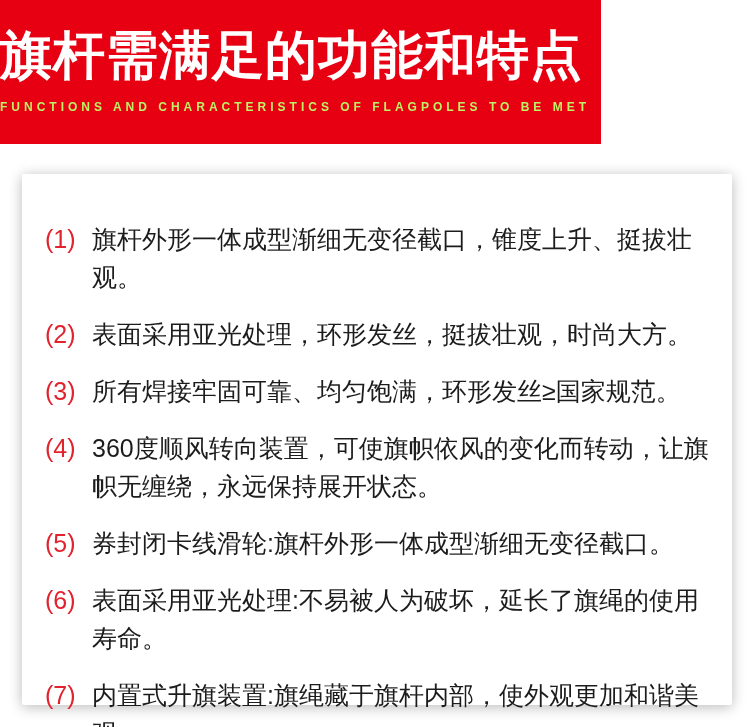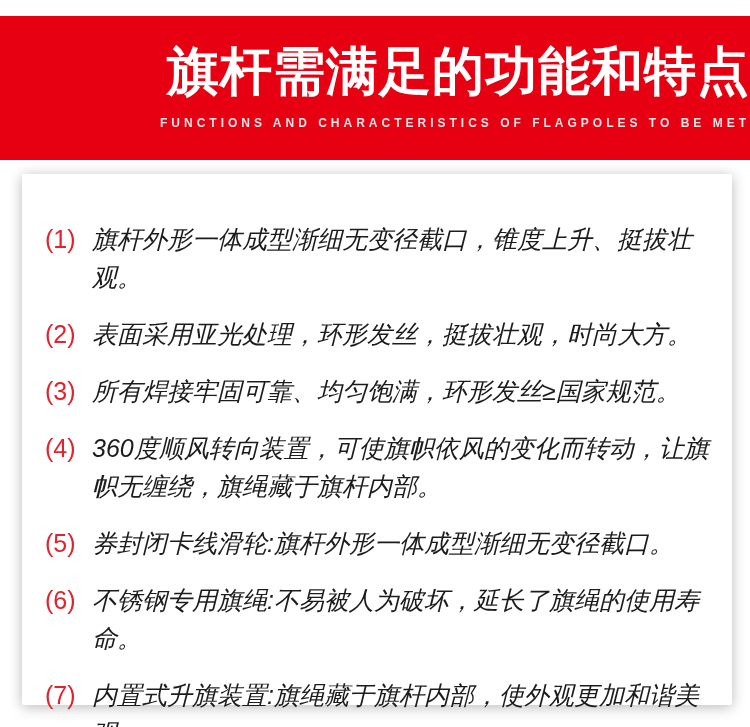--- a/index.html
+++ b/index.html
@@ -10,40 +10,40 @@
     width: 750px;
     height: 727px;
     background: #ffffff;
     font-family: "Liberation Sans", sans-serif;
     position: relative;
     overflow: hidden;
   }
   .banner {
     position: absolute;
     left: 0;
-    top: 16px;
-    width: 750px;
+    top: 0;
+    width: 601px;
     height: 144px;
     background: #e60012;
-    text-align: right;
+    text-align: left;
   }
   .banner-title {
     padding-top: 27px;
     font-size: 52px;
     line-height: 56px;
     font-weight: bold;
     color: #ffffff;
     letter-spacing: 1px;
     white-space: nowrap;
   }
   .banner-subtitle {
     margin-top: 17px;
     font-size: 12px;
     font-weight: bold;
-    color: #e5e5e5;
+    color: #bef264;
     letter-spacing: 4px;
     white-space: nowrap;
   }
   .card {
     position: absolute;
     left: 22px;
     top: 174px;
     width: 710px;
     height: 531px;
     background: #ffffff;
@@ -61,21 +61,20 @@
   }
   .feature-num {
     flex: 0 0 47px;
     width: 47px;
     color: #e2232d;
     white-space: nowrap;
   }
   .feature-text {
     width: 620px;
     color: #1c1c1c;
-    font-style: italic;
   }
 </style>
 </head>
 <body>
 
 <div class="banner">
   <div class="banner-title">旗杆需满足的功能和特点</div>
   <div class="banner-subtitle">FUNCTIONS AND CHARACTERISTICS OF FLAGPOLES TO BE MET</div>
 </div>
 
@@ -87,27 +86,27 @@
   <div class="feature-row">
     <span class="feature-num">(2)</span>
     <span class="feature-text">表面采用亚光处理，环形发丝，挺拔壮观，时尚大方。</span>
   </div>
   <div class="feature-row">
     <span class="feature-num">(3)</span>
     <span class="feature-text">所有焊接牢固可靠、均匀饱满，环形发丝≥国家规范。</span>
   </div>
   <div class="feature-row">
     <span class="feature-num">(4)</span>
-    <span class="feature-text">360度顺风转向装置，可使旗帜依风的变化而转动，让旗帜无缠绕，旗绳藏于旗杆内部。</span>
+    <span class="feature-text">360度顺风转向装置，可使旗帜依风的变化而转动，让旗帜无缠绕，永远保持展开状态。</span>
   </div>
   <div class="feature-row">
     <span class="feature-num">(5)</span>
     <span class="feature-text">券封闭卡线滑轮:旗杆外形一体成型渐细无变径截口。</span>
   </div>
   <div class="feature-row">
     <span class="feature-num">(6)</span>
-    <span class="feature-text">不锈钢专用旗绳:不易被人为破坏，延长了旗绳的使用寿命。</span>
+    <span class="feature-text">表面采用亚光处理:不易被人为破坏，延长了旗绳的使用寿命。</span>
   </div>
   <div class="feature-row">
     <span class="feature-num">(7)</span>
     <span class="feature-text">内置式升旗装置:旗绳藏于旗杆内部，使外观更加和谐美观。</span>
   </div>
 </div>
 
 </body></html>

